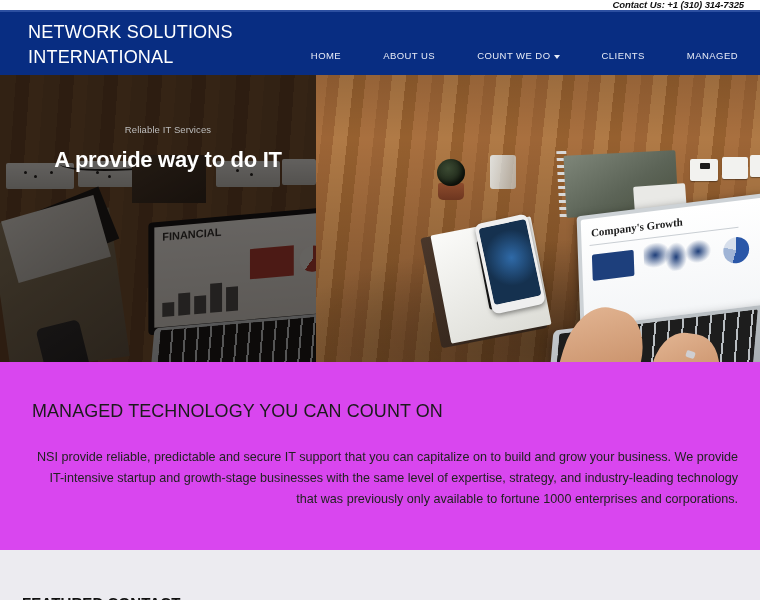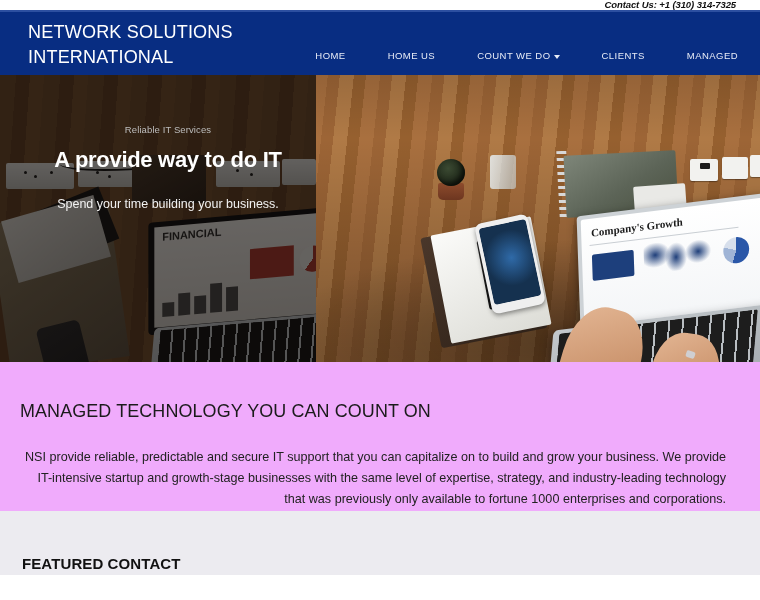--- a/index.html
+++ b/index.html
@@ -11,21 +11,21 @@
   }
 
   
   .contact-bar {
     height: 12px;
     background: #ffffff;
     border-bottom: 2px solid #2c4fa0;
     display: flex;
     align-items: center;
     justify-content: flex-end;
-    padding-right: 24px;
+    padding-right: 16px;
   }
   .contact-text {
     font-size: 9.5px;
     font-weight: bold;
     font-style: italic;
     color: #111111;
     letter-spacing: -0.1px;
     white-space: nowrap;
     transform: translateY(-1px);
   }
@@ -410,23 +410,23 @@
   .hero-sub {
     margin-top: 22px;
     font-size: 12.5px;
     line-height: 19px;
     color: #f2f2f2;
     font-weight: 400;
   }
 
   
   .main {
-    background: #f0abfc;
-    padding: 38px 22px 0 20px;
-    height: 149px;
+    background: #d946ef;
+    padding: 38px 22px 0 32px;
+    height: 188px;
   }
   .main-h2 {
     font-size: 18.5px;
     color: #1b1b1b;
     font-family: "Liberation Sans Narrow", "Liberation Sans", sans-serif;
     letter-spacing: 0.1px;
     font-weight: 400;
     transform: scaleX(0.97);
     transform-origin: left;
     white-space: nowrap;
@@ -465,21 +465,21 @@
   <div class="logo">
     <span class="logo-line">NETWORK SOLUTIONS</span>
     <span class="logo-line">INTERNATIONAL</span>
   </div>
 
   <nav class="nav">
     <span class="nav-item">
       <span>HOME</span>
     </span>
     <span class="nav-item">
-      <span>HOME US</span>
+      <span>ABOUT US</span>
     </span>
     <span class="nav-item">
       <span>COUNT WE DO</span>
       <span class="caret-down"></span>
     </span>
     <span class="nav-item">
       <span>CLIENTS</span>
     </span>
     <span class="nav-item">
       <span>MANAGED</span>
@@ -574,21 +574,20 @@
     <div class="lap2-base"></div>
     <div class="lap2-keys"></div>
 
     <div class="left-dim"></div>
   </div>
 
   <div class="hero-text">
     <div class="eyebrow">Reliable IT Services</div>
     <div class="hero-h1">A provide way to do IT</div>
     <div class="hero-sub">
-      <div>Spend your time building your business.</div>
     </div>
   </div>
 </div>
 
 <div class="main">
   <h2 class="main-h2">MANAGED TECHNOLOGY YOU CAN COUNT ON</h2>
   <p class="main-p">NSI provide reliable, predictable and secure IT support that you can capitalize on to build and grow your business. We provide IT-intensive startup and growth-stage businesses with the same level of expertise, strategy, and industry-leading technology that was previously only available to fortune 1000 enterprises and corporations.</p>
 </div>
 
 <div class="featured">

